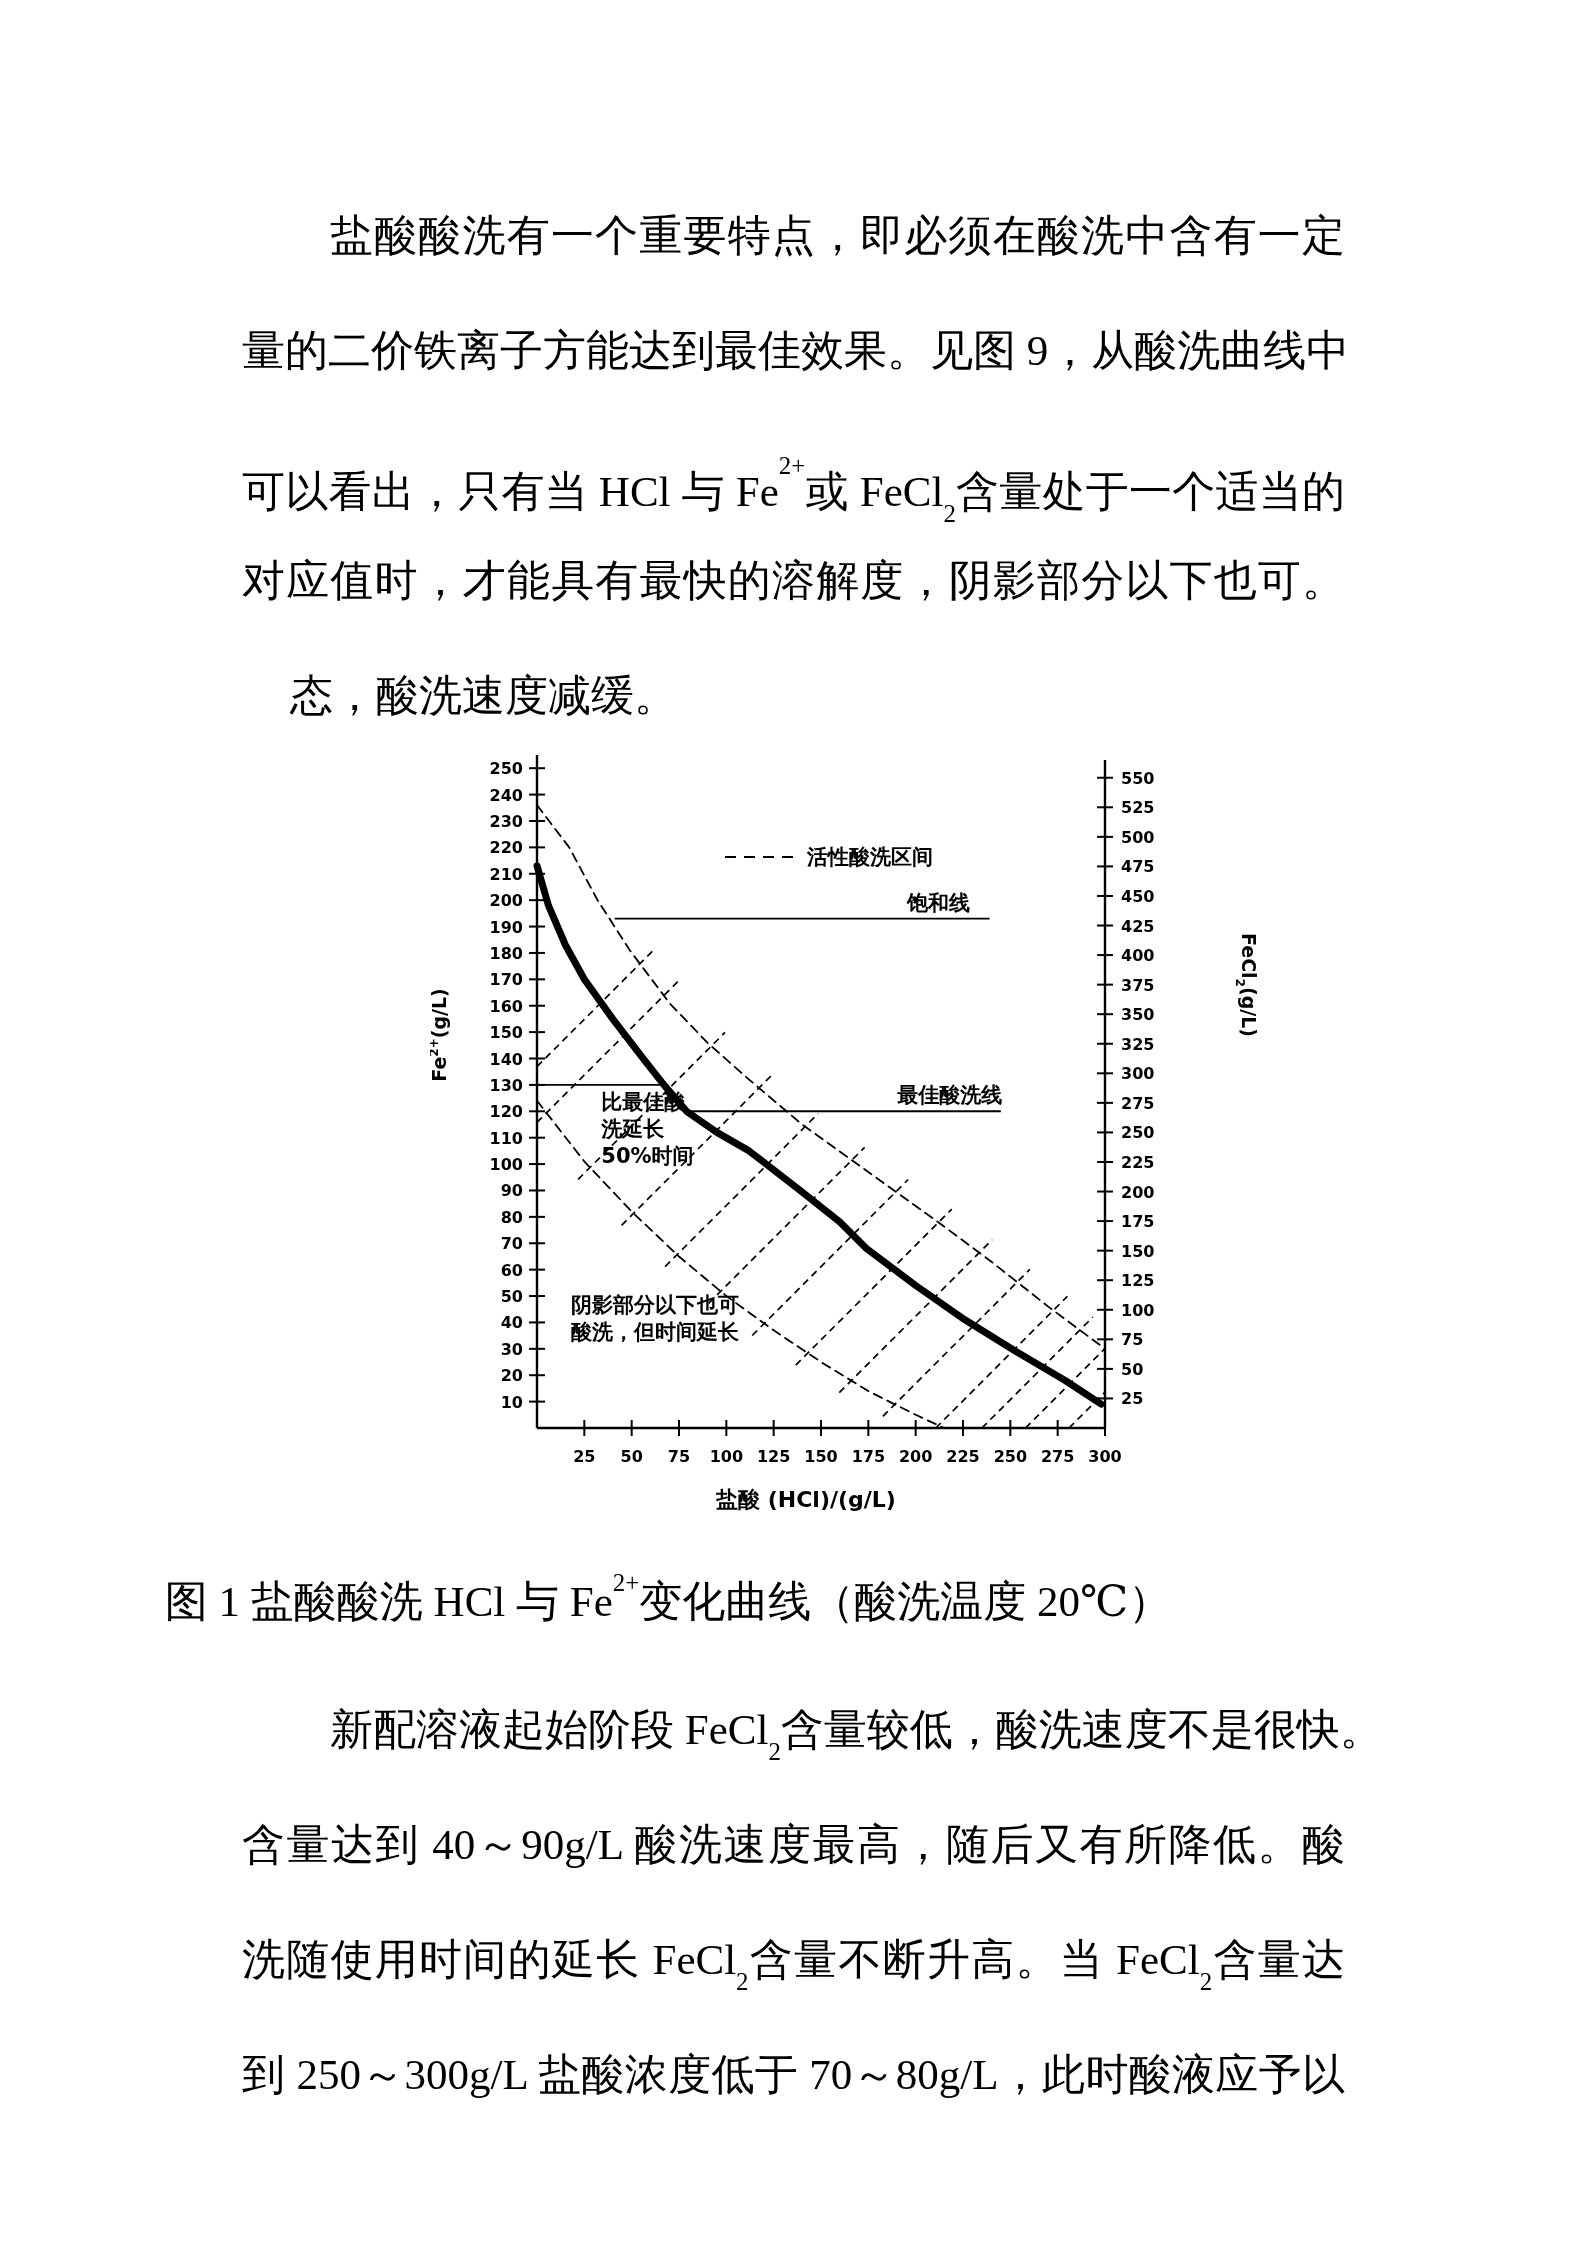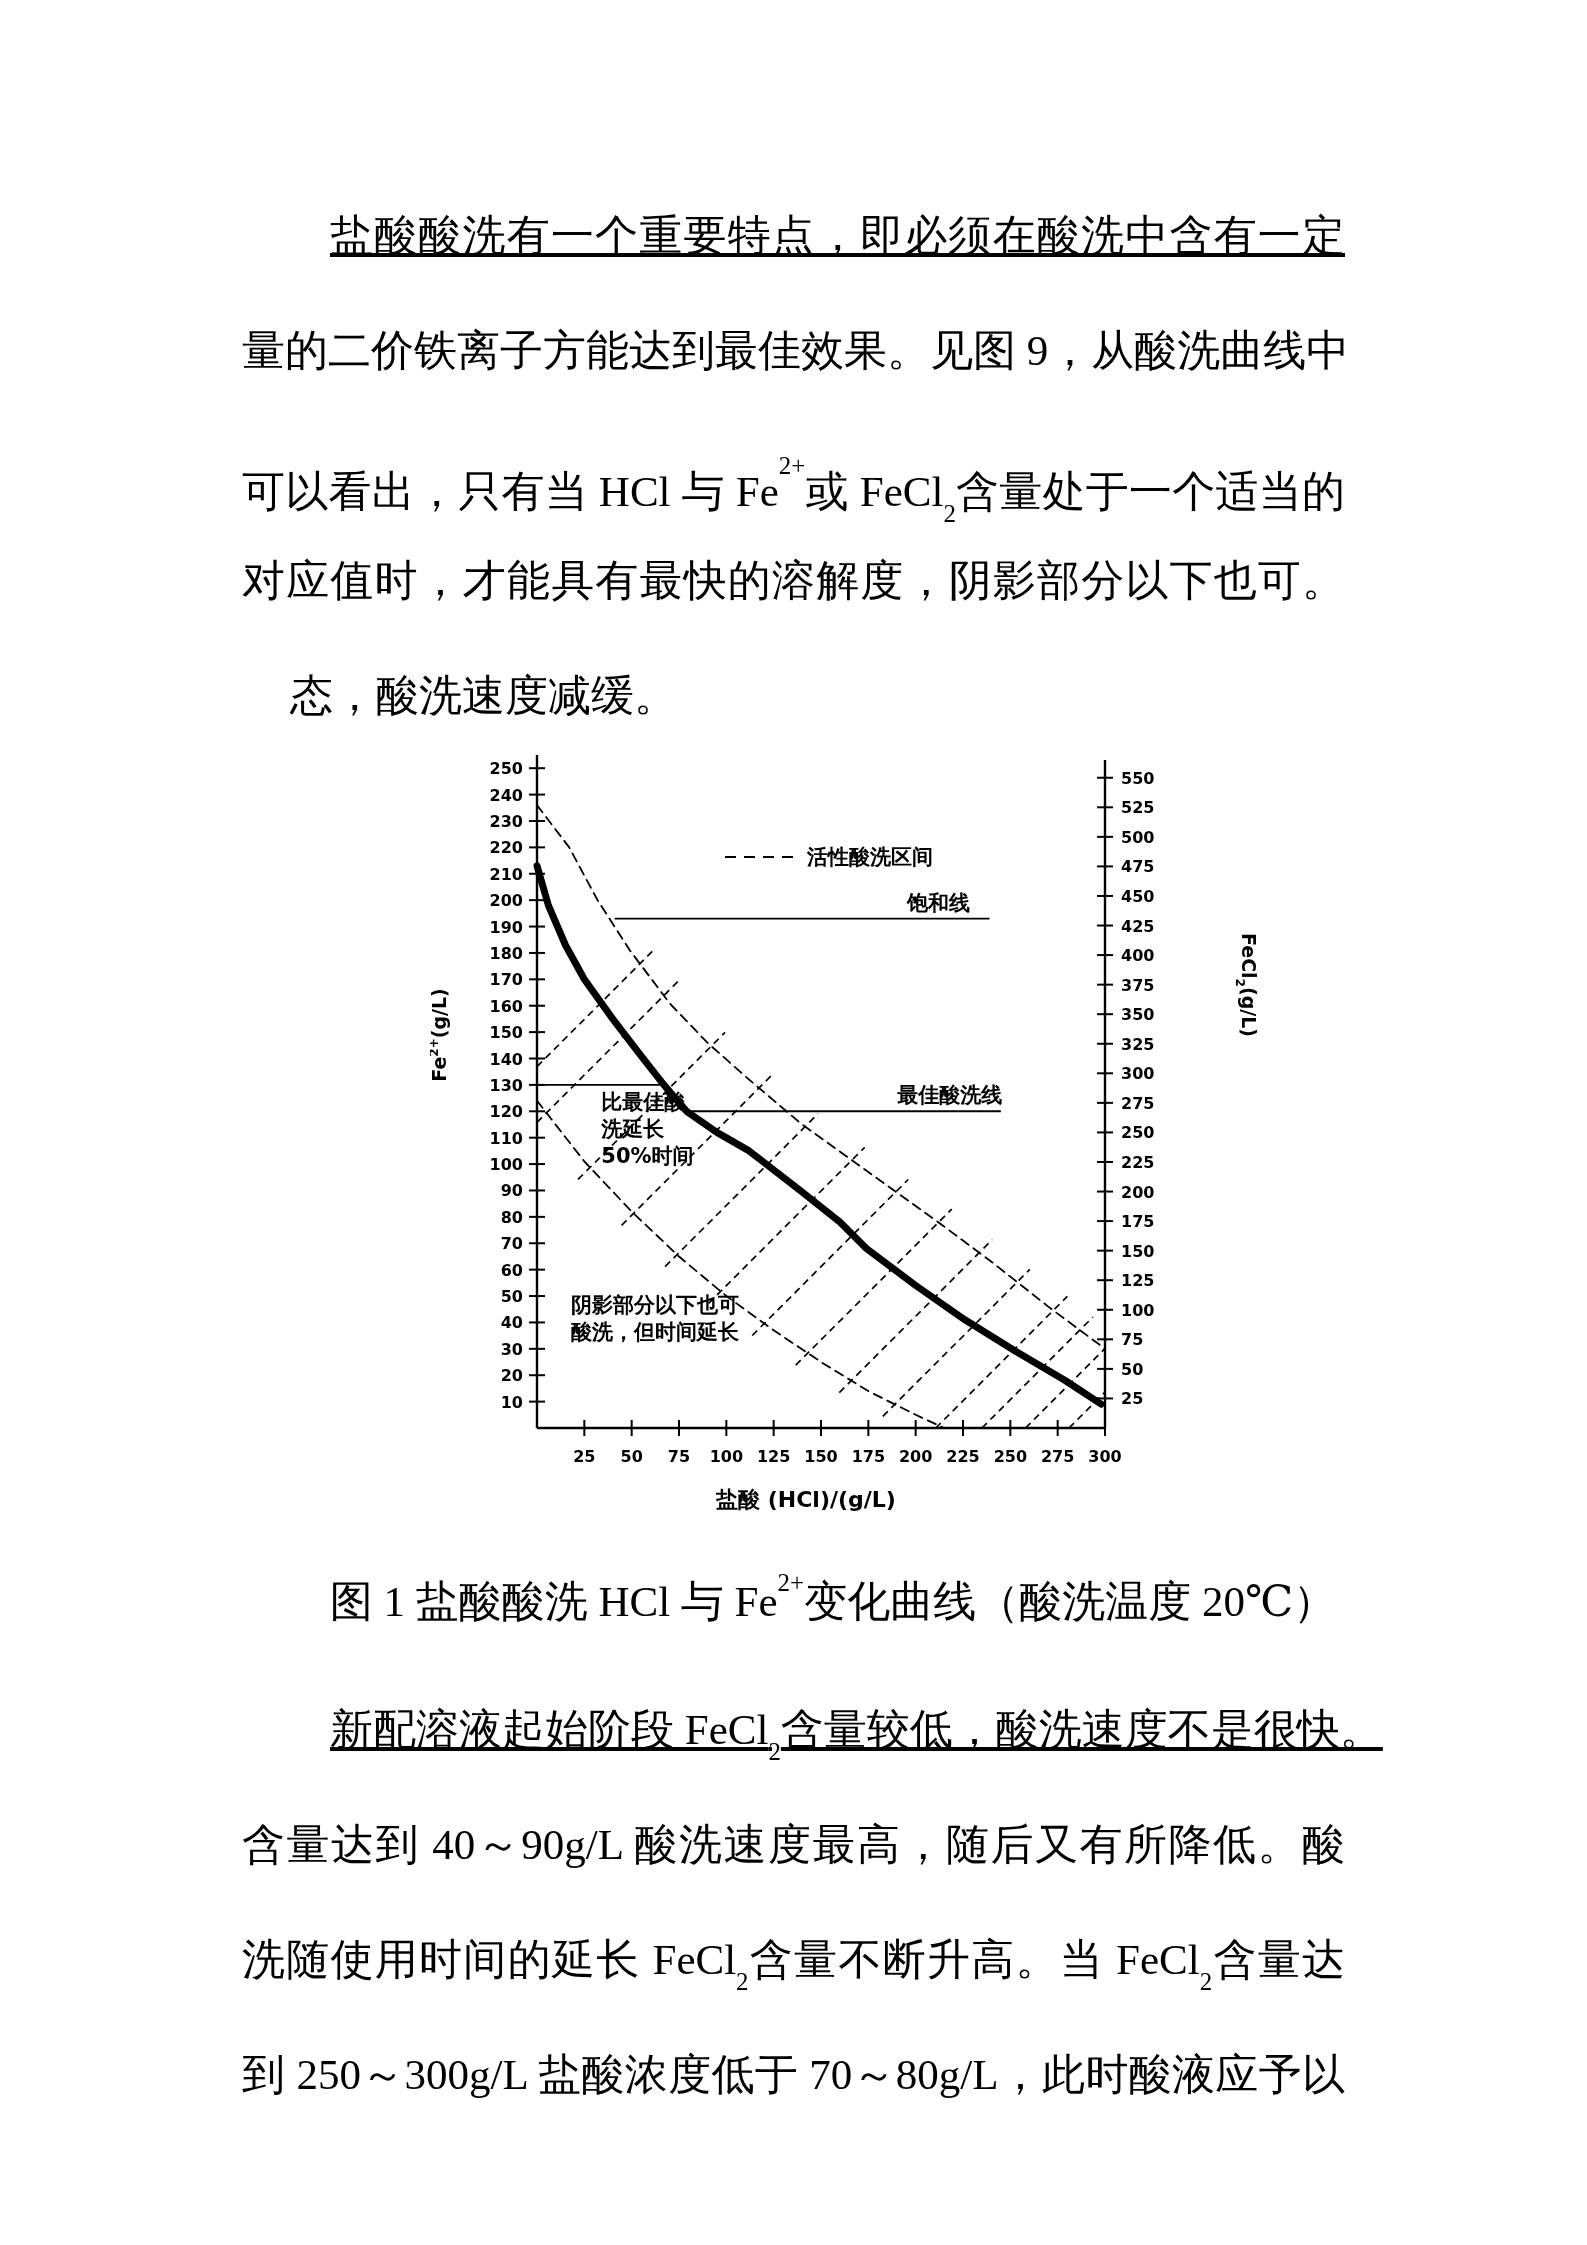--- a/index.html
+++ b/index.html
@@ -22,30 +22,30 @@
   }
   .para .line{
     width:1103px;
     height:115px;
     white-space:nowrap;
     text-align:justify;
     text-justify:inter-character;
   }
   .para .line.fill{ text-align-last:justify; }
   .para .line.nofill{ text-align-last:left;margin-left:48px; }
-  .para .line.indent{ padding-left:88px; width:1015px;text-decoration:underline; }
+  .para .line.indent{ padding-left:88px; width:1015px; }
   sup,
   .sup{ font-size:58%; vertical-align:28%; letter-spacing:0; }
   sub,
   .sub{ font-size:58%; vertical-align:-14%; letter-spacing:0; }
   .caption{
     position:absolute;
     left:0; top:1538px;
     width:1336px;
-    text-align:right;
+    text-align:center;
     font-size:43px;
     line-height:90px;
     white-space:nowrap;
   }
   .chart-wrap{
     position:absolute;
     left:430px; top:735px;
     width:830px; height:800px;
   }
   svg text{ font-family:"DejaVu Sans","Liberation Sans",sans-serif; }

